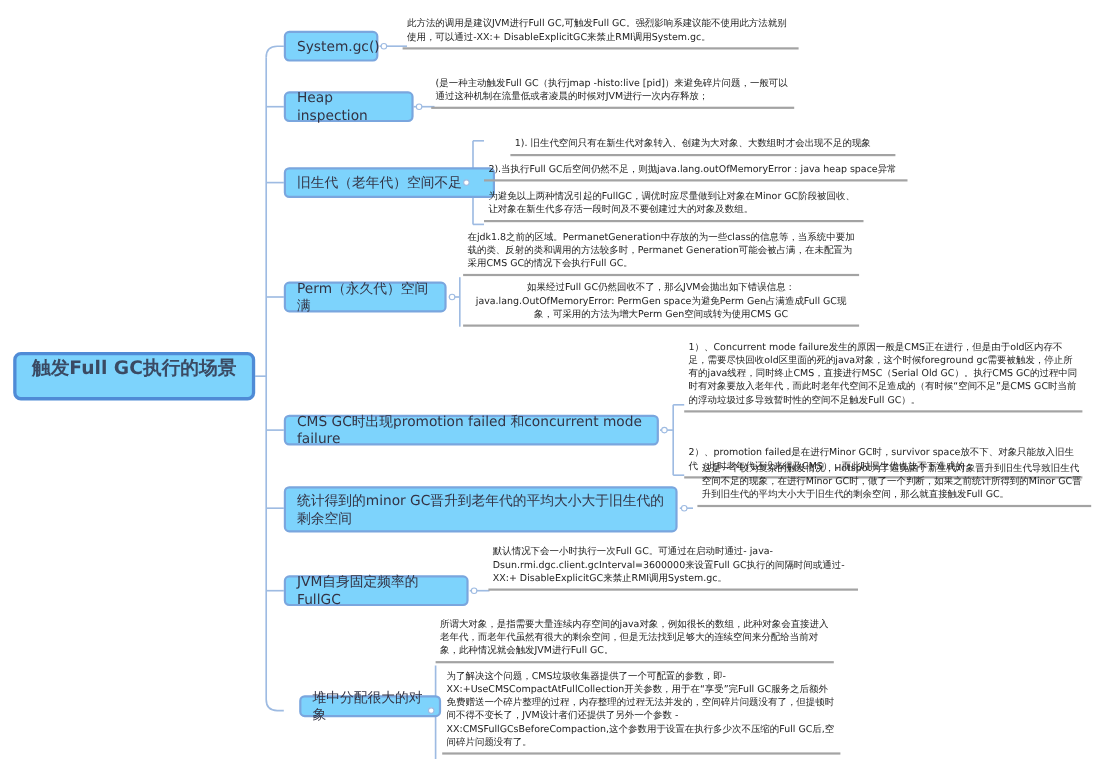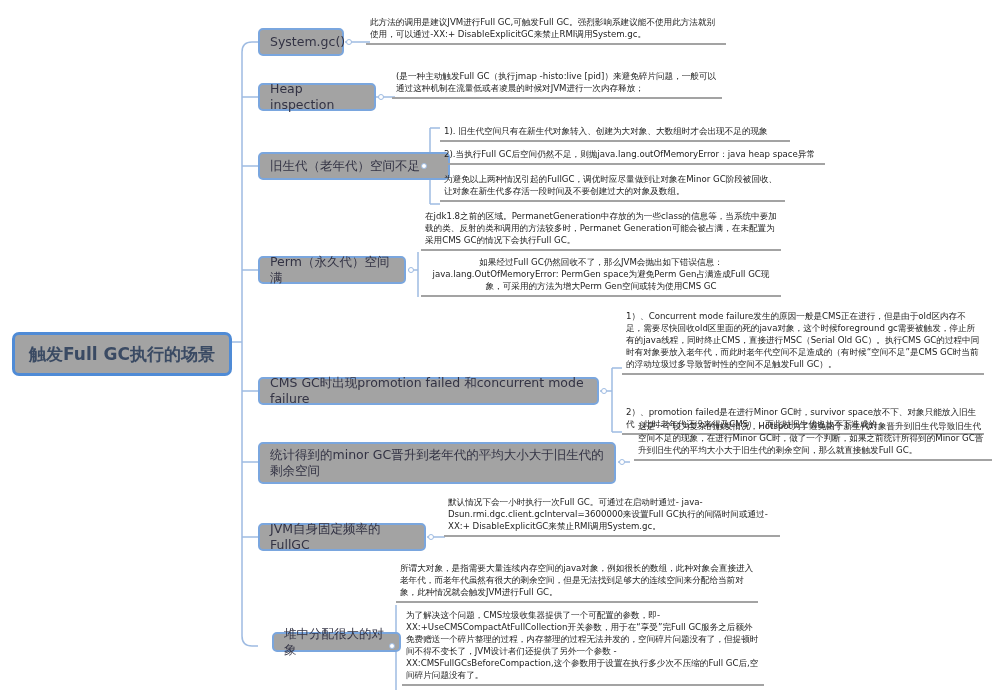--- a/index.html
+++ b/index.html
@@ -1,26 +1,26 @@
 <!DOCTYPE html>
 <html><head>
   <meta charset="utf-8">
   <style>
     html, body { margin: 0; padding: 0; background: #ffffff; }
     body { width: 1000px; height: 700px; position: relative; overflow: hidden;
            font-family: "DejaVu Sans", "Liberation Sans", sans-serif; color: #333; }
     #lines { position: absolute; left: 0; top: 0; width: 1000px; height: 700px; pointer-events: none; }
     .root {
-      position: absolute; left: 12px; top: 332px; width: 220px; height: 44px;
-      background: #a3a3a3; border: 3px solid #4f8bd6; border-radius: 7px;
-      box-sizing: border-box; display: flex; align-items: center; justify-content: center;
+      position: absolute; left: 12px; top: 320px; width: 220px; height: 44px;
+      background: #7dd3fc; border: 3px solid #4f8bd6; border-radius: 7px;
+      box-sizing: border-box; display: flex; justify-content: center;
       font-size: 17px; font-weight: bold; color: #3a4a63;
     }
     .branch {
-      position: absolute; background: #a3a3a3; border: 2px solid #7aa6de; border-radius: 5px;
+      position: absolute; background: #7dd3fc; border: 2px solid #7aa6de; border-radius: 5px;
       box-sizing: border-box; display: flex; align-items: center; padding: 0 10px;
       font-size: 12.5px; color: #334; line-height: 16px;
     }
     .collapse {
       position: absolute; width: 6px; height: 6px; border: 1px solid #9ebbe2; border-radius: 50%;
       background: #fff; box-sizing: border-box;
     }
     .leaf {
       position: absolute; font-size: 8.6px; line-height: 12px; color: #222;
       padding: 2px 4px 3px 4px; box-sizing: border-box; border-bottom: 2px solid #a3a3a3;
@@ -79,21 +79,21 @@
 </div>
 <span class="collapse" style="left:378px; top:94px;"></span>
 <div class="leaf" style="left:392px; top:68px; width:330px;">
   <span>(是一种主动触发Full GC（执行jmap -histo:live [pid]）来避免碎片问题，一般可以通过这种机制在流量低或者凌晨的时候对JVM进行一次内存释放；</span>
 </div>
 
 <div class="branch" style="left:258px; top:152px; width:192px; height:28px;">
   <span>旧生代（老年代）空间不足</span>
 </div>
 <span class="collapse" style="left:421px; top:163px;"></span>
-<div class="leaf" style="left:440px; top:120px; width:350px; padding-top:5px;">
+<div class="leaf" style="left:464px; top:120px; width:350px; padding-top:5px;">
   <span>1). 旧生代空间只有在新生代对象转入、创建为大对象、大数组时才会出现不足的现象</span>
 </div>
 <div class="leaf" style="left:440px; top:144px; width:385px; padding-top:4px;">
   <span>2).当执行Full GC后空间仍然不足，则抛java.lang.outOfMemoryError：java heap space异常</span>
 </div>
 <div class="leaf" style="left:440px; top:168px; width:345px; padding-top:5px;">
   <span>为避免以上两种情况引起的FullGC，调优时应尽量做到让对象在Minor GC阶段被回收、让对象在新生代多存活一段时间及不要创建过大的对象及数组。</span>
 </div>
 
 <div class="branch" style="left:258px; top:256px; width:148px; height:28px;">

